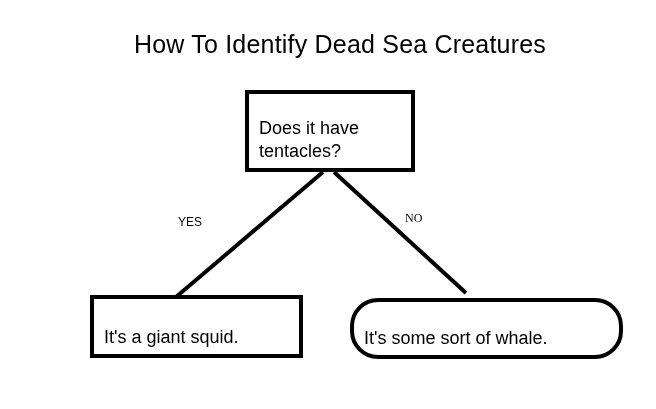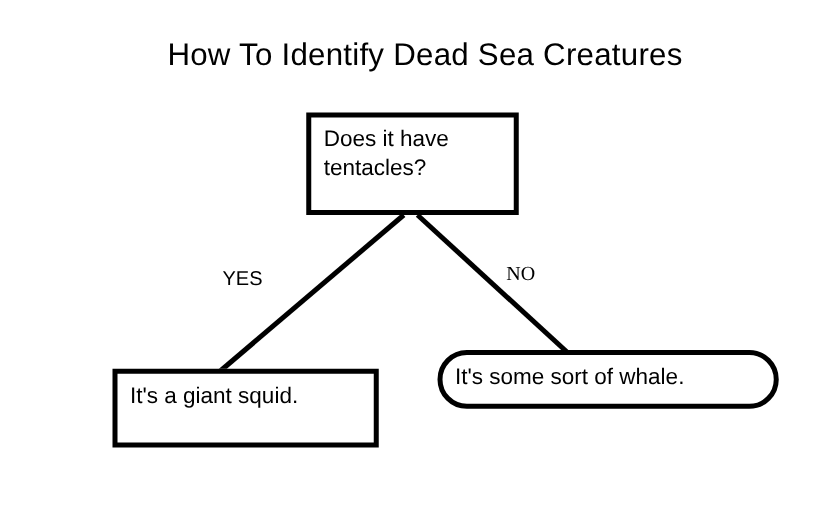--- a/index.html
+++ b/index.html
@@ -37,49 +37,49 @@
     }
     .node {
       position: absolute;
       box-sizing: border-box;
       background: #ffffff;
       border: 4px solid #000000;
       color: #000000;
       font-size: 18px;
       line-height: 1.25;
       display: flex;
-      align-items: flex-start;
+      align-items: flex-end;
     }
     .node .node-label {
       padding: 6px 10px;
       text-align: left;
     }
     .node-root {
       left: 245px;
       top: 90px;
       width: 170px;
       height: 82px;
     }
     .node-left {
       left: 62px;
       top: 295px;
       width: 213px;
       height: 63px;
       margin-left: 28px;
     }
     .node-right {
       left: 350px;
-      top: 280px;
+      top: 298px;
       width: 273px;
-      height: 47px;
+      height: 61px;
       border-radius: 28px;
     }
     .edge-label {
       position: absolute;
-      font-size: 16px;
+      font-size: 12px;
       color: #000000;
       white-space: nowrap;
       text-align: right;
     }
     .edge-label-yes {
       left: 178px;
       top: 215px;
     }
     .edge-label-no {
       left: 405px;

